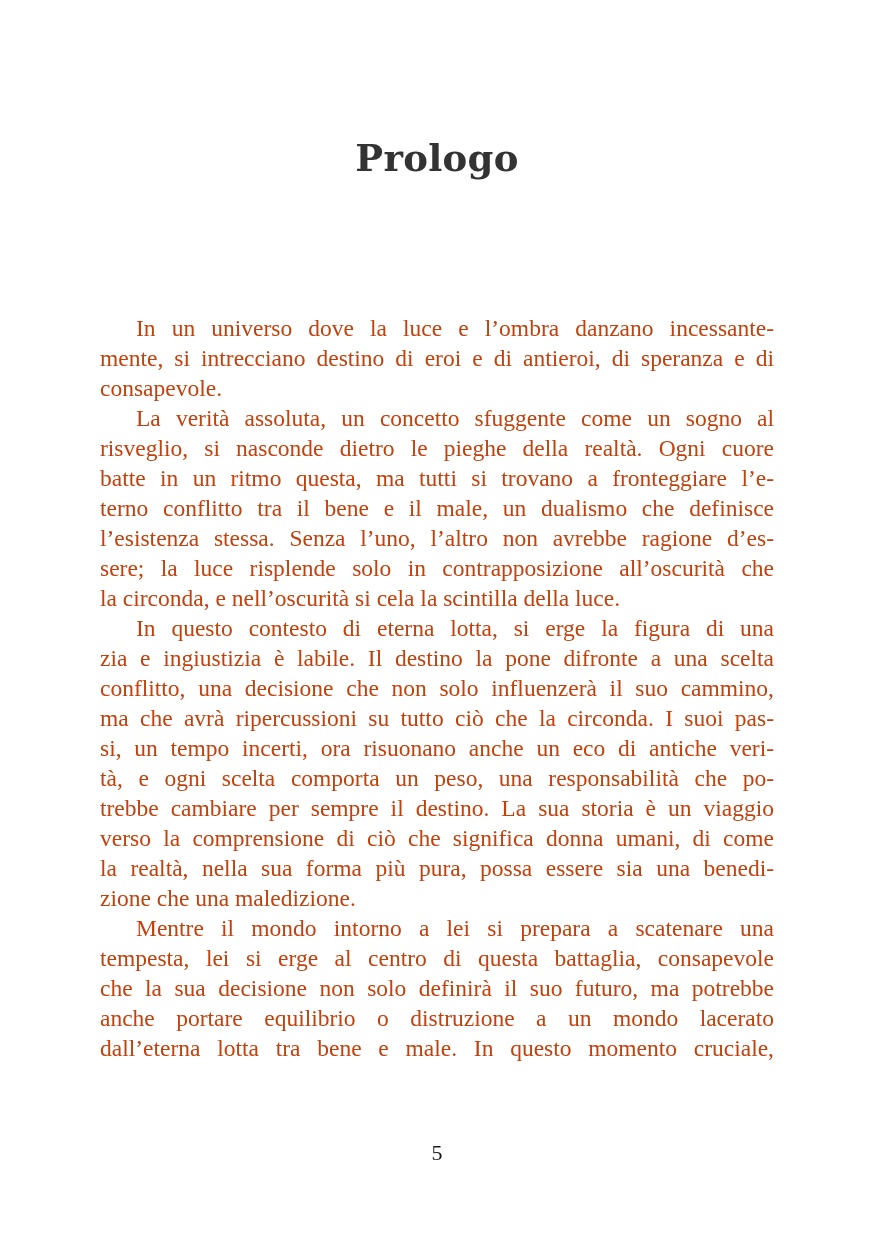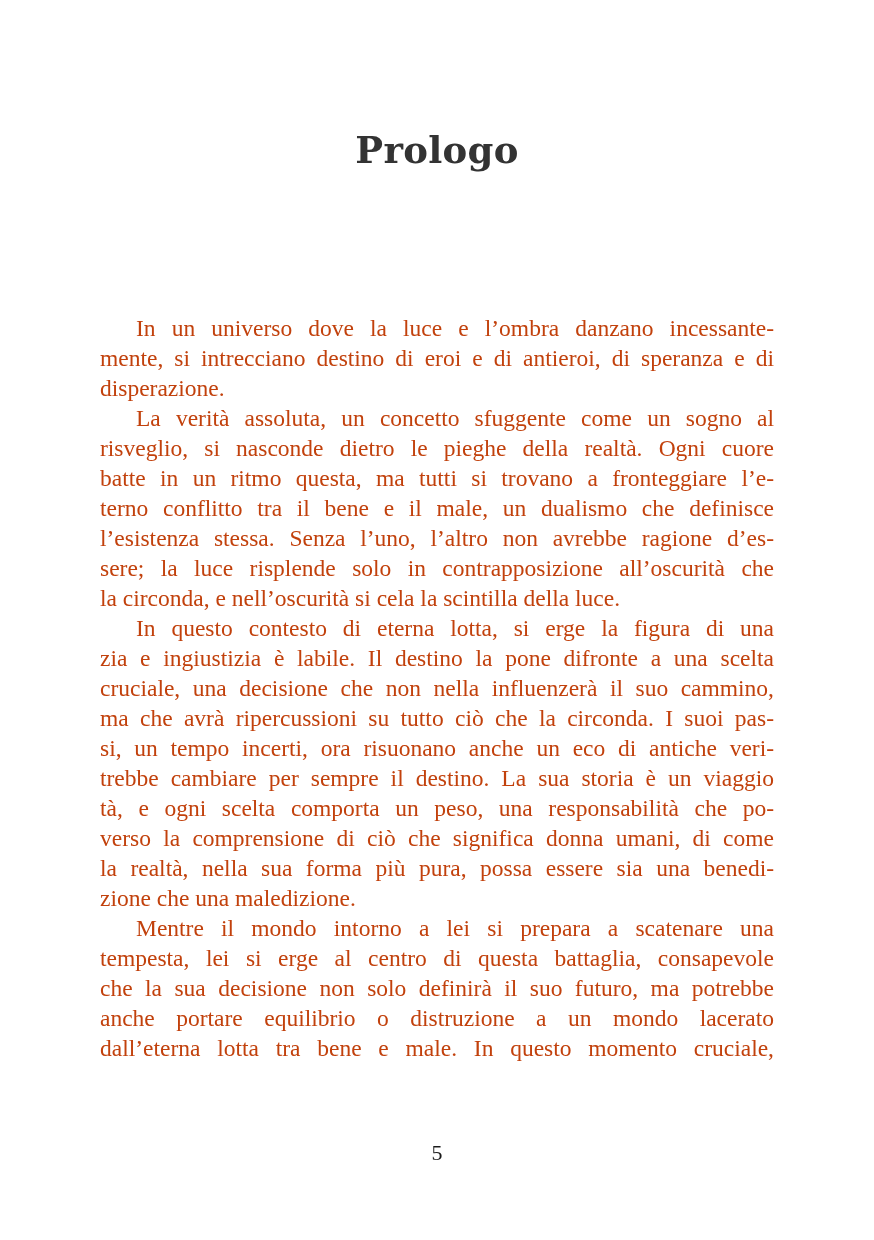--- a/index.html
+++ b/index.html
@@ -1,19 +1,19 @@
 <!DOCTYPE html>
 <html><head>
 <meta charset="utf-8">
 <style>
   html, body { margin: 0; padding: 0; background: #ffffff; }
   body { width: 874px; height: 1240px; position: relative; overflow: hidden; }
   .page { position: absolute; left: 0; top: 0; width: 874px; height: 1240px; background: #ffffff; }
   .title {
-    position: absolute; left: 0; width: 874px; top: 128px;
+    position: absolute; left: 0; width: 874px; top: 136px;
     text-align: center;
     font-family: "DejaVu Serif", serif; font-weight: bold;
     font-size: 37px; color: #333333; letter-spacing: 0.3px;
   }
   .body-text {
     position: absolute; left: 100px; top: 313px; width: 674px;
     font-family: "Liberation Serif", serif; font-size: 23.5px;
     color: #c2410c;
   }
   .line {
@@ -30,39 +30,39 @@
 </style>
 </head>
 <body>
 
 <div class="page">
   <div class="title">Prologo</div>
   <div class="body-text" id="body-text">
       <div>
         <span class="line indent">In un universo dove la luce e l’ombra danzano incessante-</span>
         <span class="line">mente, si intrecciano destino di eroi e di antieroi, di speranza e di</span>
-        <span class="line last">disperazione.</span>
+        <span class="line last">consapevole.</span>
       </div>
       <div>
         <span class="line indent">La verità assoluta, un concetto sfuggente come un sogno al</span>
         <span class="line">risveglio, si nasconde dietro le pieghe della realtà. Ogni cuore</span>
         <span class="line">batte in un ritmo questa, ma tutti si trovano a fronteggiare l’e-</span>
         <span class="line">terno conflitto tra il bene e il male, un dualismo che definisce</span>
         <span class="line">l’esistenza stessa. Senza l’uno, l’altro non avrebbe ragione d’es-</span>
         <span class="line">sere; la luce risplende solo in contrapposizione all’oscurità che</span>
         <span class="line last">la circonda, e nell’oscurità si cela la scintilla della luce.</span>
       </div>
       <div>
         <span class="line indent">In questo contesto di eterna lotta, si erge la figura di una</span>
         <span class="line">zia e ingiustizia è labile. Il destino la pone difronte a una scelta</span>
-        <span class="line">cruciale, una decisione che non nella influenzerà il suo cammino,</span>
+        <span class="line">conflitto, una decisione che non solo influenzerà il suo cammino,</span>
         <span class="line">ma che avrà ripercussioni su tutto ciò che la circonda. I suoi pas-</span>
         <span class="line">si, un tempo incerti, ora risuonano anche un eco di antiche veri-</span>
+        <span class="line">tà, e ogni scelta comporta un peso, una responsabilità che po-</span>
         <span class="line">trebbe cambiare per sempre il destino. La sua storia è un viaggio</span>
-        <span class="line">tà, e ogni scelta comporta un peso, una responsabilità che po-</span>
         <span class="line">verso la comprensione di ciò che significa donna umani, di come</span>
         <span class="line">la realtà, nella sua forma più pura, possa essere sia una benedi-</span>
         <span class="line last">zione che una maledizione.</span>
       </div>
       <div>
         <span class="line indent">Mentre il mondo intorno a lei si prepara a scatenare una</span>
         <span class="line">tempesta, lei si erge al centro di questa battaglia, consapevole</span>
         <span class="line">che la sua decisione non solo definirà il suo futuro, ma potrebbe</span>
         <span class="line">anche portare equilibrio o distruzione a un mondo lacerato</span>
         <span class="line">dall’eterna lotta tra bene e male. In questo momento cruciale,</span>

